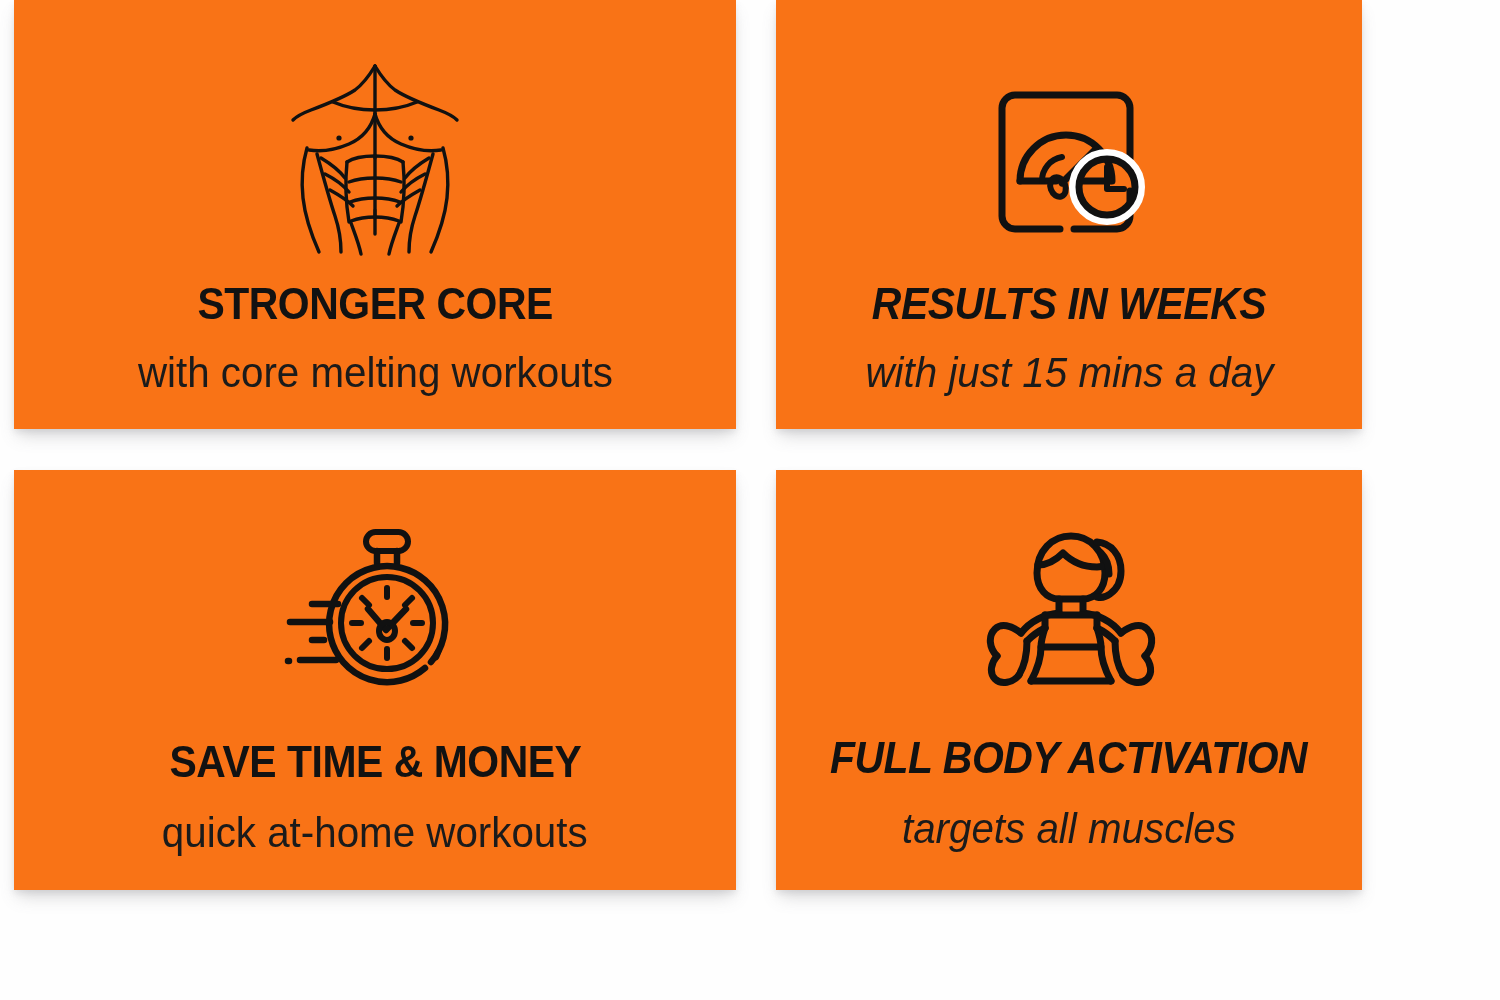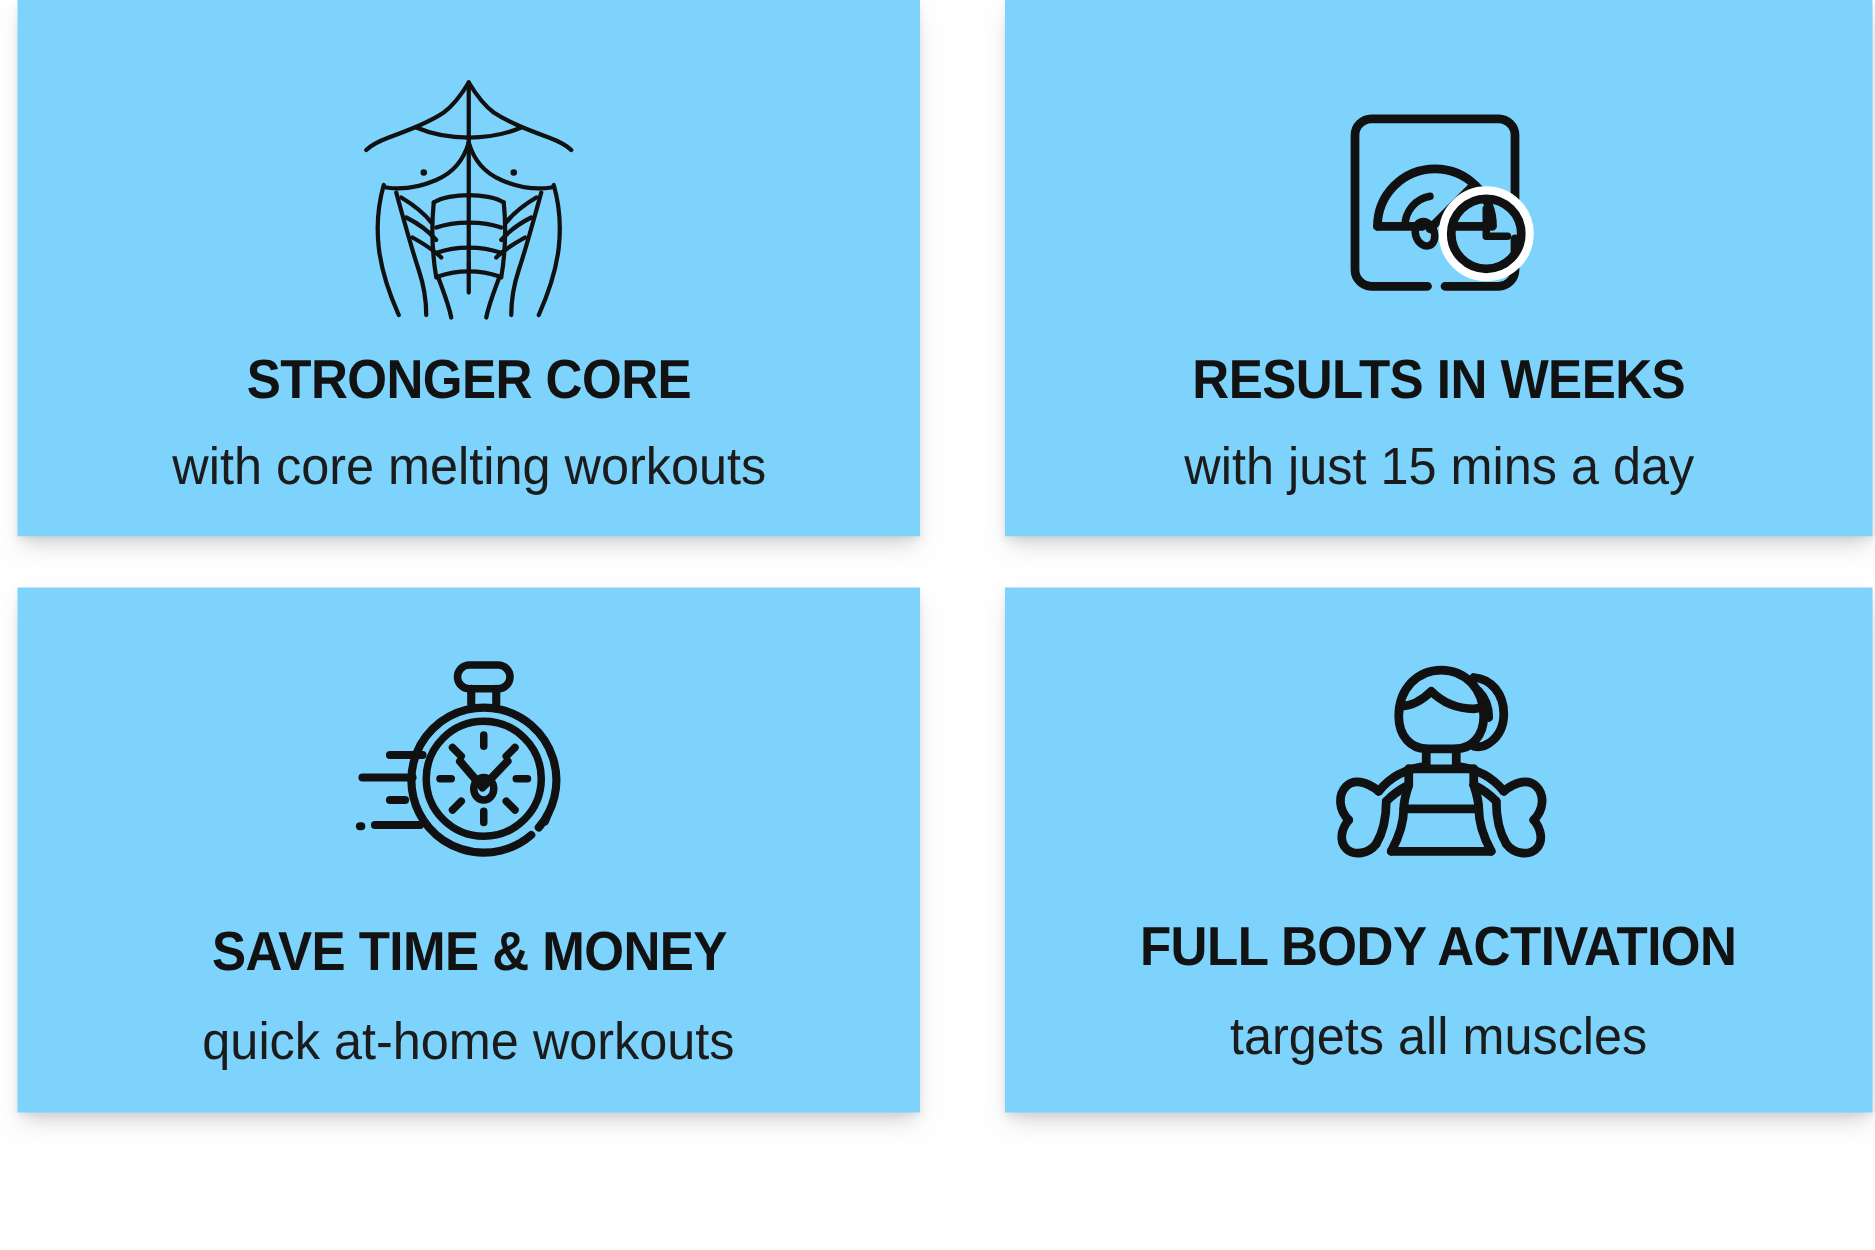--- a/index.html
+++ b/index.html
@@ -17,33 +17,33 @@
 
   #benefits-grid {
     position: relative;
     width: 1500px;
     height: 1000px;
     background: #fefefe;
   }
 
   .card {
     position: absolute;
-    background: #7dd3fc;
+    background: #f97316;
     box-shadow: 0 10px 16px -4px rgba(120,120,125,0.30),
                 0 3px 6px rgba(120,120,125,0.14);
     display: flex;
     flex-direction: column;
     align-items: center;
     justify-content: flex-start;
     overflow: hidden;
   }
 
   
   .col-left  { left: 14px;  width: 722px; }
-  .col-right { left: 804px; width: 694px; }
+  .col-right { left: 776px; width: 586px; font-style: italic; }
   .row-top    { top: 0px;   height: 429px; }
   .row-bottom { top: 470px; height: 420px; }
 
   .icon-wrap {
     display: flex;
     align-items: center;
     justify-content: center;
     width: 100%;
   }
   .icon-wrap svg { display: block; }

